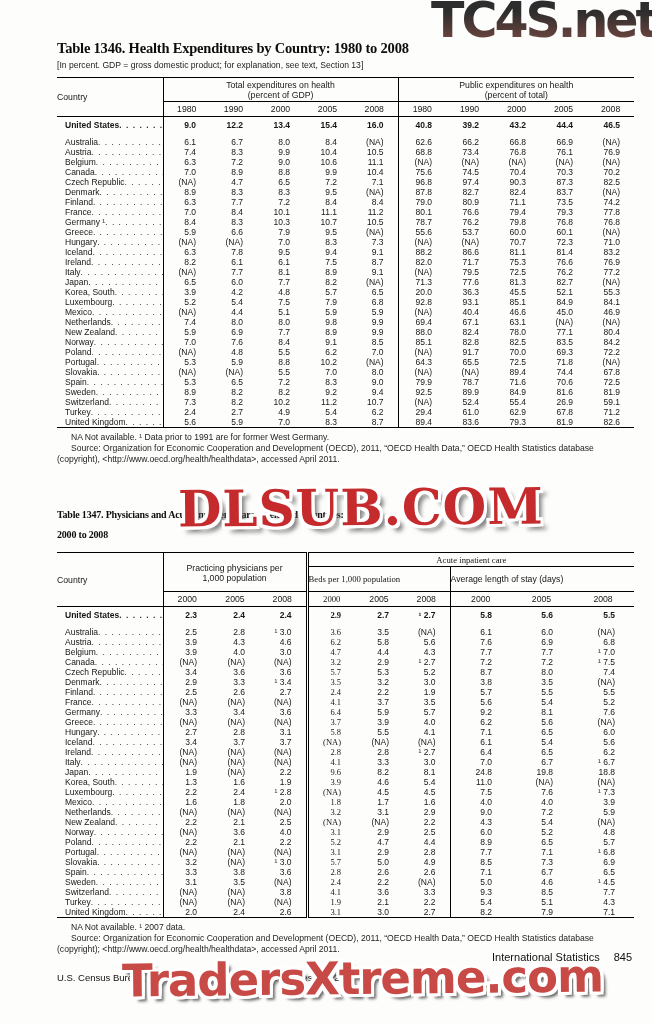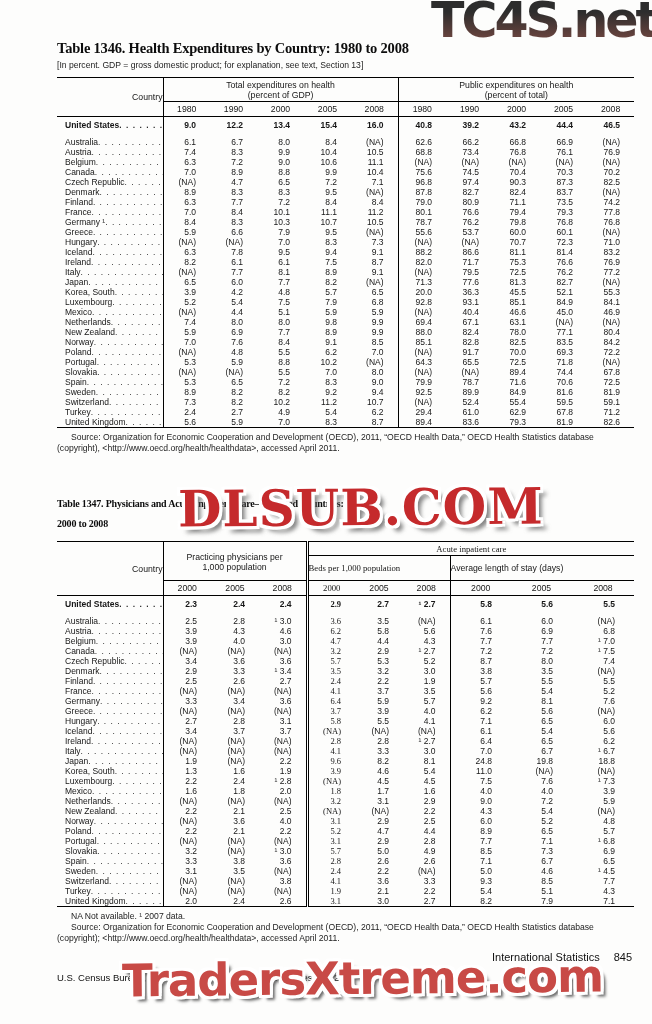--- a/index.html
+++ b/index.html
@@ -11,21 +11,21 @@
   #title1346{padding-top:40px;}
   #title1347{font-size:10px;margin-top:40px;line-height:20px;width:560px;}
   .bracket-note{font-size:8.6px;margin:3px 8px 0 57px;color:#222;}
   
   table{border-collapse:collapse;table-layout:fixed;width:577px;margin:7px 0 0 57px;
         border-top:1.5px solid #000;border-bottom:1.5px solid #000;}
   th,td{padding:0;font-weight:400;font-size:8.5px;line-height:10px;color:#161616;}
   thead th{font-size:8.7px;}
   .group-h{white-space:pre-line;text-align:center;vertical-align:middle;
            border-bottom:1px solid #000;padding:2px 8px 1px;}
-  .country-h{text-align:right;vertical-align:middle;border-bottom:1px solid #000;}
+  .country-h{text-align:left;vertical-align:middle;border-bottom:1px solid #000;}
   .years th{text-align:center;padding:2px 0 2px;border-bottom:1px solid #000;}
   .sub-h{text-align:left;border-bottom:1px solid #000;padding:7px 0;}
   .sep{border-left:1px solid #000;}
   .sepd{border-left:3px double #000;font-family:Liberation Serif, serif;}
   tbody td.val{text-align:right;padding-right:14px;white-space:nowrap;}
   .t1347 tbody td.val:nth-child(n+8){padding-right:19px;}
   td.country{display:flex;align-items:baseline;padding-left:8px;overflow:hidden;}
   .cname{white-space:nowrap;}
   .leader{flex:1;overflow:hidden;white-space:nowrap;color:#2a2a2a;}
   .leader::after{content:" . . . . . . . . . . . . . . . . . . . . . . . . .";letter-spacing:1px;}
@@ -540,21 +540,21 @@
             <span class="leader"></span>
           </td>
           <td class="val sep">7.3</td>
           <td class="val">8.2</td>
           <td class="val">10.2</td>
           <td class="val">11.2</td>
           <td class="val">10.7</td>
           <td class="val sep">(NA)</td>
           <td class="val">52.4</td>
           <td class="val">55.4</td>
-          <td class="val">59.5</td>
+          <td class="val">26.9</td>
           <td class="val">59.1</td>
         </tr>
         <tr>
           <td class="country">
             <span class="cname">Turkey</span>
             <span class="leader"></span>
           </td>
           <td class="val sep">2.4</td>
           <td class="val">2.7</td>
           <td class="val">4.9</td>
@@ -579,20 +579,21 @@
           <td class="val sep">89.4</td>
           <td class="val">83.6</td>
           <td class="val">79.3</td>
           <td class="val">81.9</td>
           <td class="val">82.6</td>
         </tr>
       </tbody>
   </table>
 
   <div class="notes">
+    <p>NA Not available. ¹ Data prior to 1991 are for former West Germany.</p>
     <p>Source: Organization for Economic Cooperation and Development (OECD), 2011, “OECD Health Data,” OECD Health Statistics database (copyright), &lt;http://www.oecd.org/health/healthdata&gt;, accessed April 2011.</p>
   </div>
 
   <h1 class="tbl-title" id="title1347">
     <span>Table 1347. Physicians and Acute Inpatient Care—Selected Countries:</span><br>
     <span>2000 to 2008</span>
   </h1>
 
   <div class="wm wm-dlsub">DLSUB.COM</div>
 

